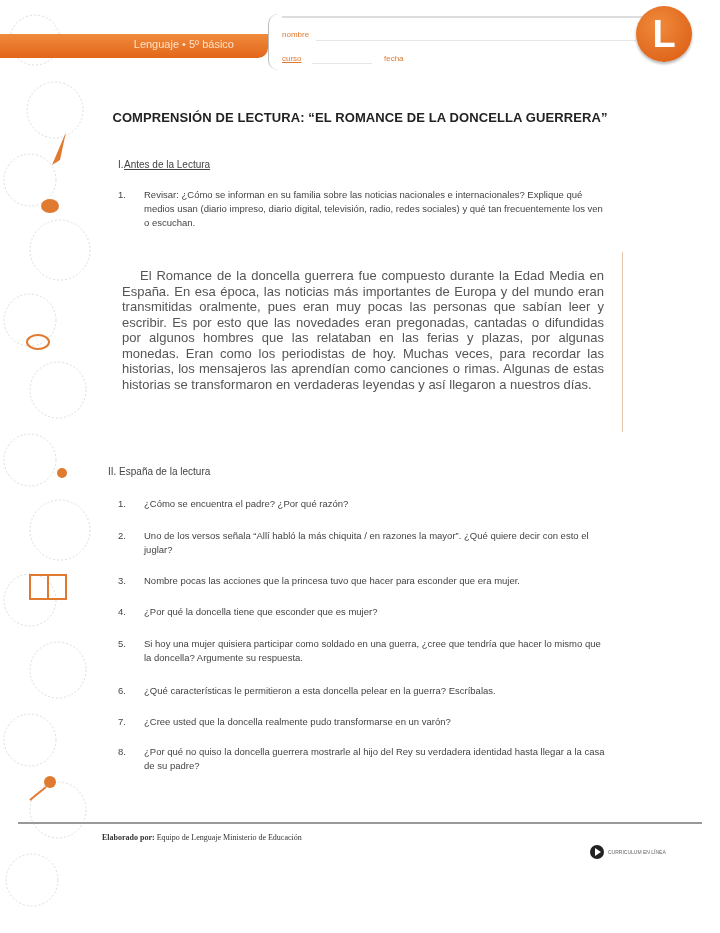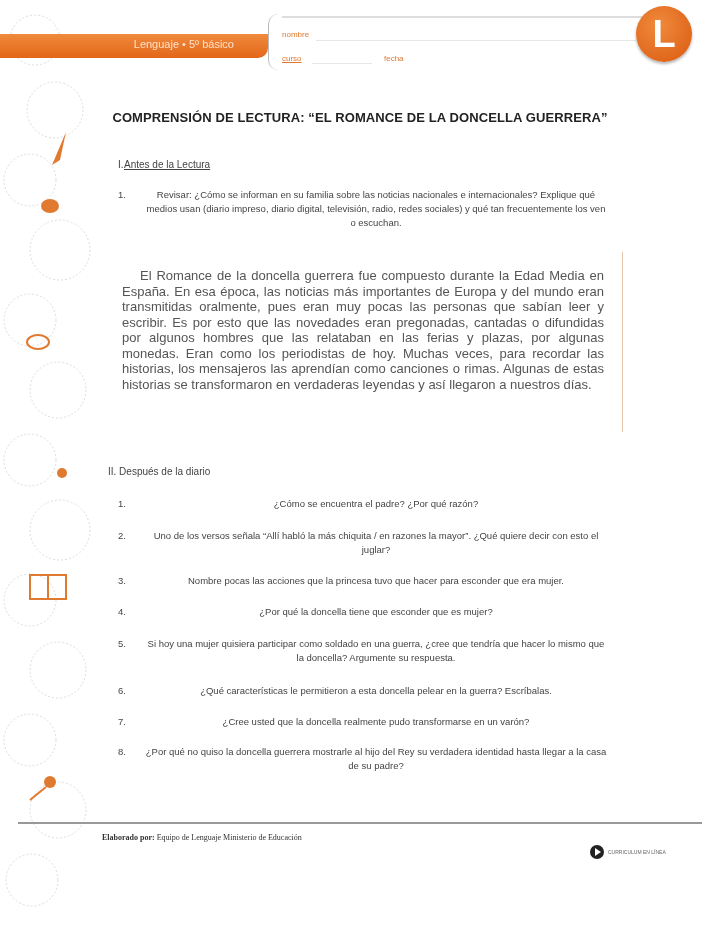--- a/index.html
+++ b/index.html
@@ -9,21 +9,21 @@
   .band span{position:absolute;right:34px;top:4px;color:#fde3cc;font-size:11px;}
   .hdr-bracket{position:absolute;left:268px;top:14px;width:10px;height:56px;border-left:1px solid #bbb;border-radius:10px 0 0 10px;}
   .hdr-topline{position:absolute;left:282px;top:16px;width:370px;height:2px;background:#ddd;}
   .hdr-label{position:absolute;font-size:8px;color:#e07a30;}
   .hdr-line{position:absolute;height:1px;background:#e6e6e6;}
   .badge{position:absolute;left:636px;top:6px;width:56px;height:56px;border-radius:50%;background:radial-gradient(circle at 40% 35%,#f08a3c,#d95a10);box-shadow:0 2px 3px rgba(0,0,0,.3);color:#fff;font-weight:bold;font-size:38px;text-align:center;line-height:56px;}
   .title{position:absolute;left:100px;top:110px;width:520px;text-align:center;font-size:13px;font-weight:bold;color:#222;letter-spacing:.1px;}
   .sec{position:absolute;font-size:10px;color:#444;}
   .q{position:absolute;left:118px;width:490px;font-size:9.5px;line-height:14px;color:#444;}
   .q .n{position:absolute;left:0;}
-  .q .t{display:block;margin-left:26px;text-align:center;}
+  .q .t{display:block;margin-left:26px;}
   .box{position:absolute;left:122px;top:268px;width:482px;font-size:13px;line-height:15.5px;color:#555;text-align:justify;text-indent:18px;}
   .vline{position:absolute;left:622px;top:252px;width:1px;height:180px;background:#e8c4a8;}
   .footline{position:absolute;left:18px;top:822px;width:684px;height:2px;background:#999;}
   .foot{position:absolute;left:102px;top:833px;font-size:8px;color:#333;font-family:Liberation Serif, serif;}
   .foot b{font-weight:bold;}
   .logo{position:absolute;left:590px;top:845px;display:flex;align-items:center;gap:4px;}
   .logo .c{width:14px;height:14px;border-radius:50%;background:#222;position:relative;}
   .logo .c:after{content:"";position:absolute;left:5px;top:3px;border-left:6px solid #fff;border-top:4px solid transparent;border-bottom:4px solid transparent;}
   .logo .tx{font-size:5px;color:#666;line-height:6px;}
 </style>
@@ -86,21 +86,21 @@
 <span class="sec" style="left:124px;top:159px;text-decoration:underline;">Antes de la Lectura</span>
 
 <div class="q" style="top:188px;">
   <span class="n">1.</span>
   <span class="t">Revisar: ¿Cómo se informan en su familia sobre las noticias nacionales e internacionales? Explique qué medios usan (diario impreso, diario digital, televisión, radio, redes sociales) y qué tan frecuentemente los ven o escuchan.</span>
 </div>
 
 <div class="box">El Romance de la doncella guerrera fue compuesto durante la Edad Media en España. En esa época, las noticias más importantes de Europa y del mundo eran transmitidas oralmente, pues eran muy pocas las personas que sabían leer y escribir. Es por esto que las novedades eran pregonadas, cantadas o difundidas por algunos hombres que las relataban en las ferias y plazas, por algunas monedas. Eran como los periodistas de hoy. Muchas veces, para recordar las historias, los mensajeros las aprendían como canciones o rimas. Algunas de estas historias se transformaron en verdaderas leyendas y así llegaron a nuestros días.</div>
 <div class="vline"></div>
 
-<span class="sec" style="left:108px;top:466px;">II. Después de la diario</span>
+<span class="sec" style="left:108px;top:466px;">II. España de la lectura</span>
 
 <div class="q" style="top:497px;">
     <span class="n">1.</span>
     <span class="t">¿Cómo se encuentra el padre? ¿Por qué razón?</span>
   </div>
 <div class="q" style="top:529px;">
     <span class="n">2.</span>
     <span class="t">Uno de los versos señala “Allí habló la más chiquita / en razones la mayor”. ¿Qué quiere decir con esto el juglar?</span>
   </div>
 <div class="q" style="top:574px;">

